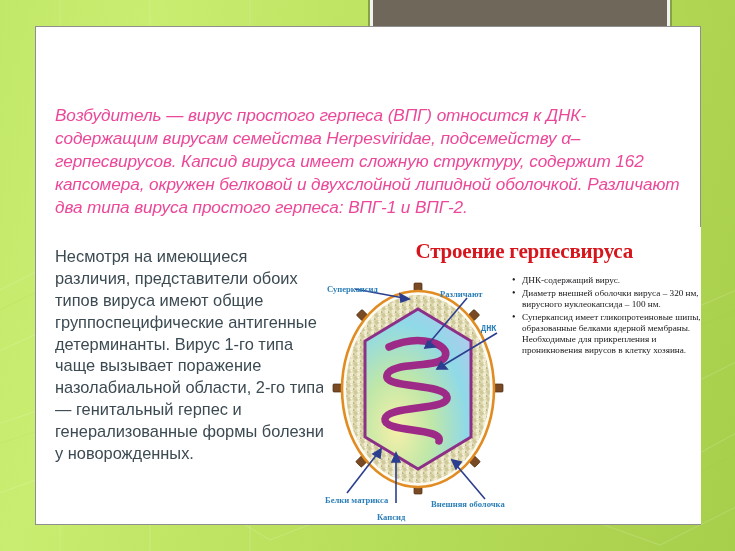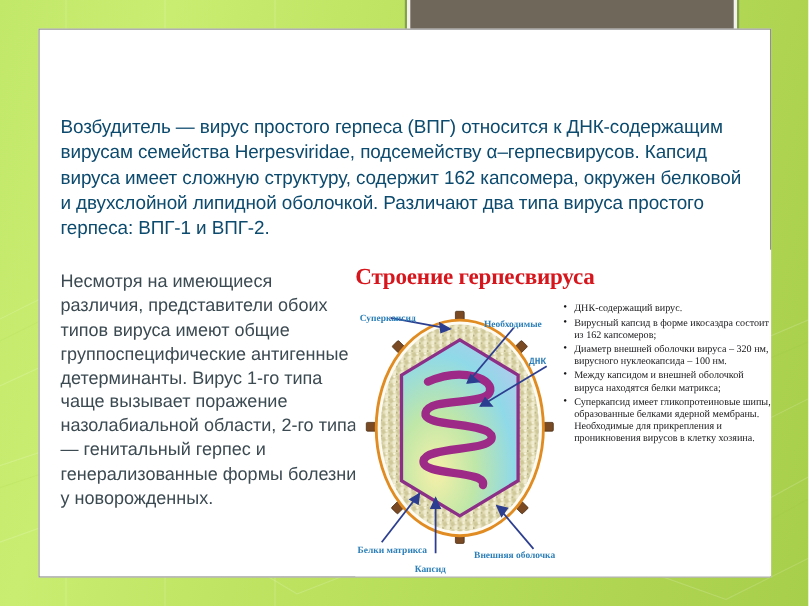--- a/index.html
+++ b/index.html
@@ -50,22 +50,23 @@
     border: 1px solid #8f8f8f;
   }
 
   
   #intro {
     position: absolute;
     left: 19px; top: 60px;
     width: 630px;
     font-size: 17.2px;
     line-height: 1.34;
-    color: #0c4a6e;
+    color: #ec4899;
     letter-spacing: -0.1px;
+    font-style: italic;
   }
 
   
   #leftcol {
     position: absolute;
     left: 19px; top: 203px;
     width: 270px;
     font-size: 16.4px;
     line-height: 1.33;
     color: #3c4a52;
@@ -76,21 +77,21 @@
     position: absolute;
     left: 287px; top: 200px;
     width: 378px; height: 297px;
     background: #ffffff;
     overflow: hidden;
   }
   #pic-title {
     position: absolute;
     left: 0; top: 12px;
     width: 310px;
-    text-align: left;
+    text-align: right;
     font-family: "Liberation Serif", serif;
     font-weight: bold;
     font-size: 21px;
     color: #d6161c;
     letter-spacing: -0.2px;
   }
 
   
   #pic-bullets {
     position: absolute;
@@ -165,23 +166,21 @@
 
     <p id="leftcol">Несмотря на имеющиеся различия, представители обоих типов вируса имеют общие группоспецифические антигенные детерминанты. Вирус 1-го типа чаще вызывает поражение назолабиальной области, 2-го типа — генитальный герпес и генерализованные формы болезни у новорожденных.</p>
 
     <div id="pic">
 
       <div id="pic-title">Строение герпесвируса</div>
 
       <div id="pic-bullets">
         <ul>
           <li>ДНК-содержащий вирус.</li>
-          <li>Вирусный капсид в форме икосаэдра состоит из 162 капсомеров;</li>
           <li>Диаметр внешней оболочки вируса – 320 нм, вирусного нуклеокапсида – 100 нм.</li>
-          <li>Между капсидом и внешней оболочкой вируса находятся белки матрикса;</li>
           <li>Суперкапсид имеет гликопротеиновые шипы, образованные белками ядерной мембраны. Необходимые для прикрепления и проникновения вирусов в клетку хозяина.</li>
         </ul>
       </div>
 
       <svg id="virus" width="190" height="250" viewBox="0 0 190 250">
         <defs>
           <radialGradient id="capgrad" cx="30%" cy="75%" r="95%">
             <stop offset="0%" stop-color="#f6f0a8"></stop>
             <stop offset="35%" stop-color="#bfe7a8"></stop>
             <stop offset="70%" stop-color="#8fd9e8"></stop>
@@ -233,21 +232,21 @@
 
           <path d="M71 232 L71 182" fill="none"></path>
           <polygon points="71,182 67,191 75,191"></polygon>
 
           <path d="M160 228 L127 189" fill="none"></path>
           <polygon points="127,189 131,198 136,191"></polygon>
         </g>
       </svg>
 
       <span class="vlabel" style="left:4px; top:57px;">Суперкапсид</span>
-      <span class="vlabel" style="left:117px; top:62px;">Необходимые</span>
+      <span class="vlabel" style="left:117px; top:62px;">Различают</span>
       <span class="vlabel" style="left:158px; top:97px;font-family:Liberation Mono, monospace;">ДНК</span>
       <span class="vlabel" style="left:2px; top:268px;">Белки матрикса</span>
       <span class="vlabel" style="left:54px; top:285px;">Капсид</span>
       <span class="vlabel" style="left:108px; top:272px;">Внешняя оболочка</span>
 
     </div>
   </div>
 </div>
 
 </body></html>

